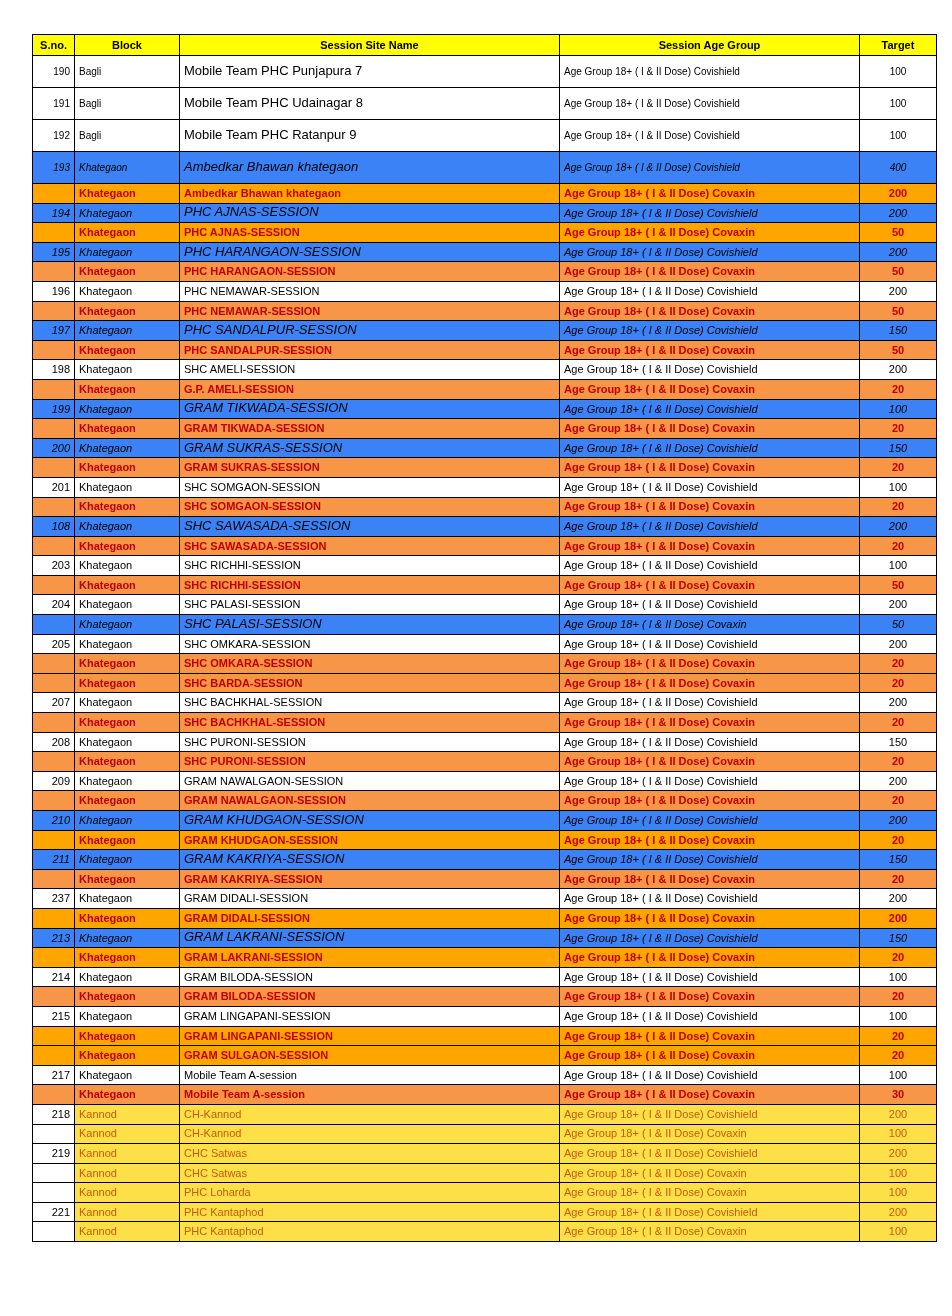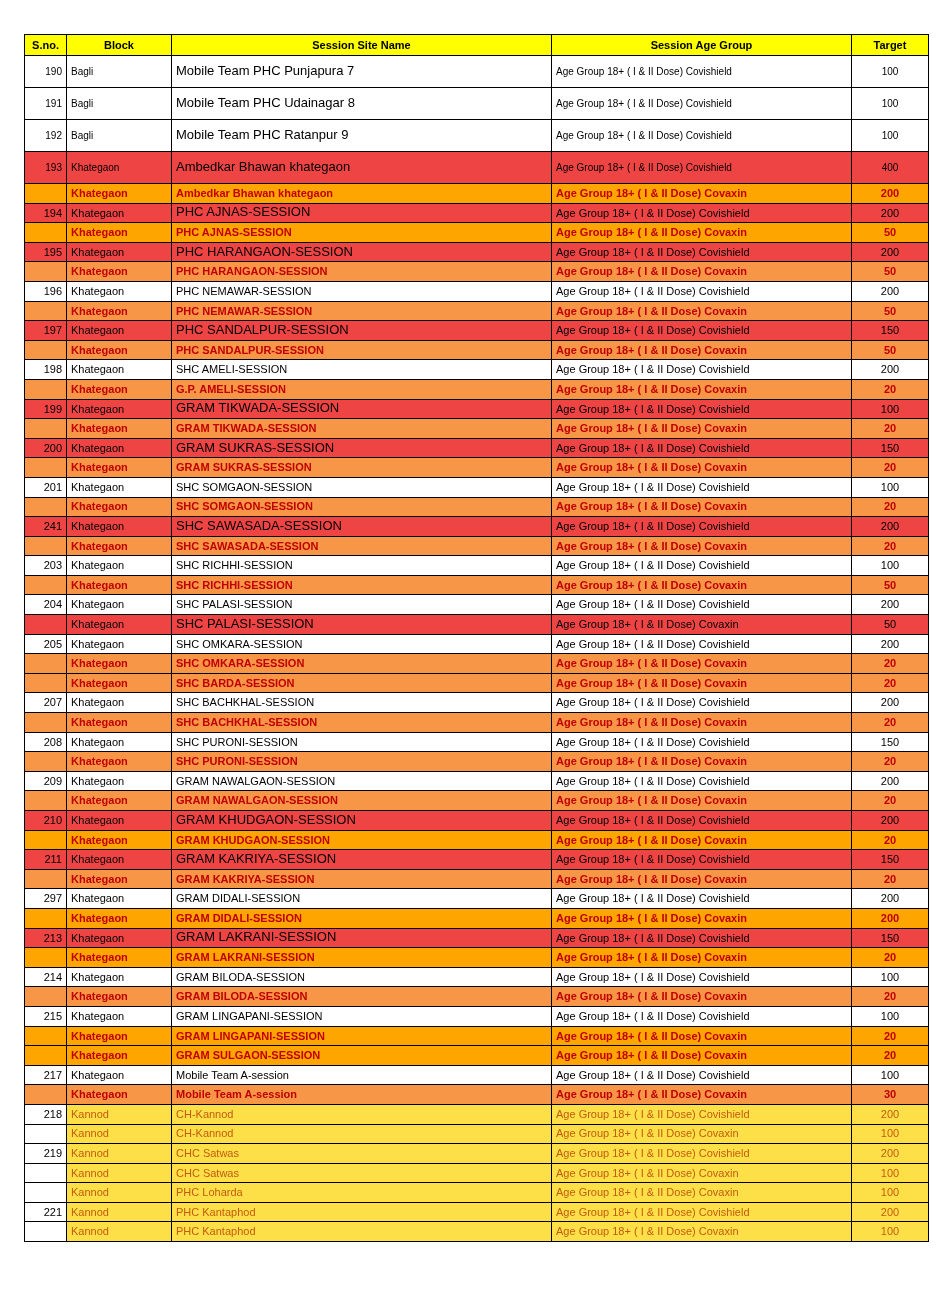--- a/index.html
+++ b/index.html
@@ -7,21 +7,21 @@
     padding: 0;
     background: #f2f2f2;
     font-family: "Liberation Sans", sans-serif;
   }
   .page {
     width: 952px;
     min-height: 1316px;
     background: #ffffff;
     position: relative;
     box-sizing: border-box;
-    padding: 34px 24px 10px 24px;
+    padding: 34px 24px 10px 32px;
   }
   table.sheet {
     border-collapse: collapse;
     width: 904px;
     table-layout: fixed;
   }
   table.sheet td, table.sheet th {
     border: 1px solid #000000;
     padding: 0 4px;
     font-size: 11px;
@@ -51,21 +51,21 @@
   td.age    { text-align: left; }
   td.target { text-align: center; }
 
   
   tr.tall td { height: 31px; font-size: 10px; }
   tr.tall td.site { font-size: 13px; margin-left: 48px; }
   tr.norm td { height: 18.6px; }
 
   tr.plain td { background: #ffffff; color: #000000; }
 
-  tr.blue td { background: #ef4444; color: #000000; }
+  tr.blue td { background: #3b82f6; color: #000000; font-style: italic; }
   tr.blue td.site { font-size: 13px; }
 
   tr.orange td { background: #f79646; color: #c00000; font-weight: bold; }
   tr.orange td.site { color: #c00000; font-weight: bold; }
   tr.orange td.block { color: #c00000; font-weight: bold; }
 
   tr.orange2 td { background: #ffa500; color: #c00000; font-weight: bold; }
 
   tr.kannod td { background: #fde047; color: #c55a11; }
   tr.kannod td.sno { color: #000000; background: #ffffff; }
@@ -234,21 +234,21 @@
           <td class="target">100</td>
         </tr>
         <tr class="norm orange">
           <td class="sno"></td>
           <td class="block">Khategaon</td>
           <td class="site">SHC SOMGAON-SESSION</td>
           <td class="age">Age Group 18+ ( I &amp; II Dose) Covaxin</td>
           <td class="target">20</td>
         </tr>
         <tr class="norm blue">
-          <td class="sno">241</td>
+          <td class="sno">108</td>
           <td class="block">Khategaon</td>
           <td class="site">SHC SAWASADA-SESSION</td>
           <td class="age">Age Group 18+ ( I &amp; II Dose) Covishield</td>
           <td class="target">200</td>
         </tr>
         <tr class="norm orange">
           <td class="sno"></td>
           <td class="block">Khategaon</td>
           <td class="site">SHC SAWASADA-SESSION</td>
           <td class="age">Age Group 18+ ( I &amp; II Dose) Covaxin</td>
@@ -367,21 +367,21 @@
           <td class="target">150</td>
         </tr>
         <tr class="norm orange">
           <td class="sno"></td>
           <td class="block">Khategaon</td>
           <td class="site">GRAM KAKRIYA-SESSION</td>
           <td class="age">Age Group 18+ ( I &amp; II Dose) Covaxin</td>
           <td class="target">20</td>
         </tr>
         <tr class="norm plain">
-          <td class="sno">297</td>
+          <td class="sno">237</td>
           <td class="block">Khategaon</td>
           <td class="site">GRAM DIDALI-SESSION</td>
           <td class="age">Age Group 18+ ( I &amp; II Dose) Covishield</td>
           <td class="target">200</td>
         </tr>
         <tr class="norm orange2">
           <td class="sno"></td>
           <td class="block">Khategaon</td>
           <td class="site">GRAM DIDALI-SESSION</td>
           <td class="age">Age Group 18+ ( I &amp; II Dose) Covaxin</td>

